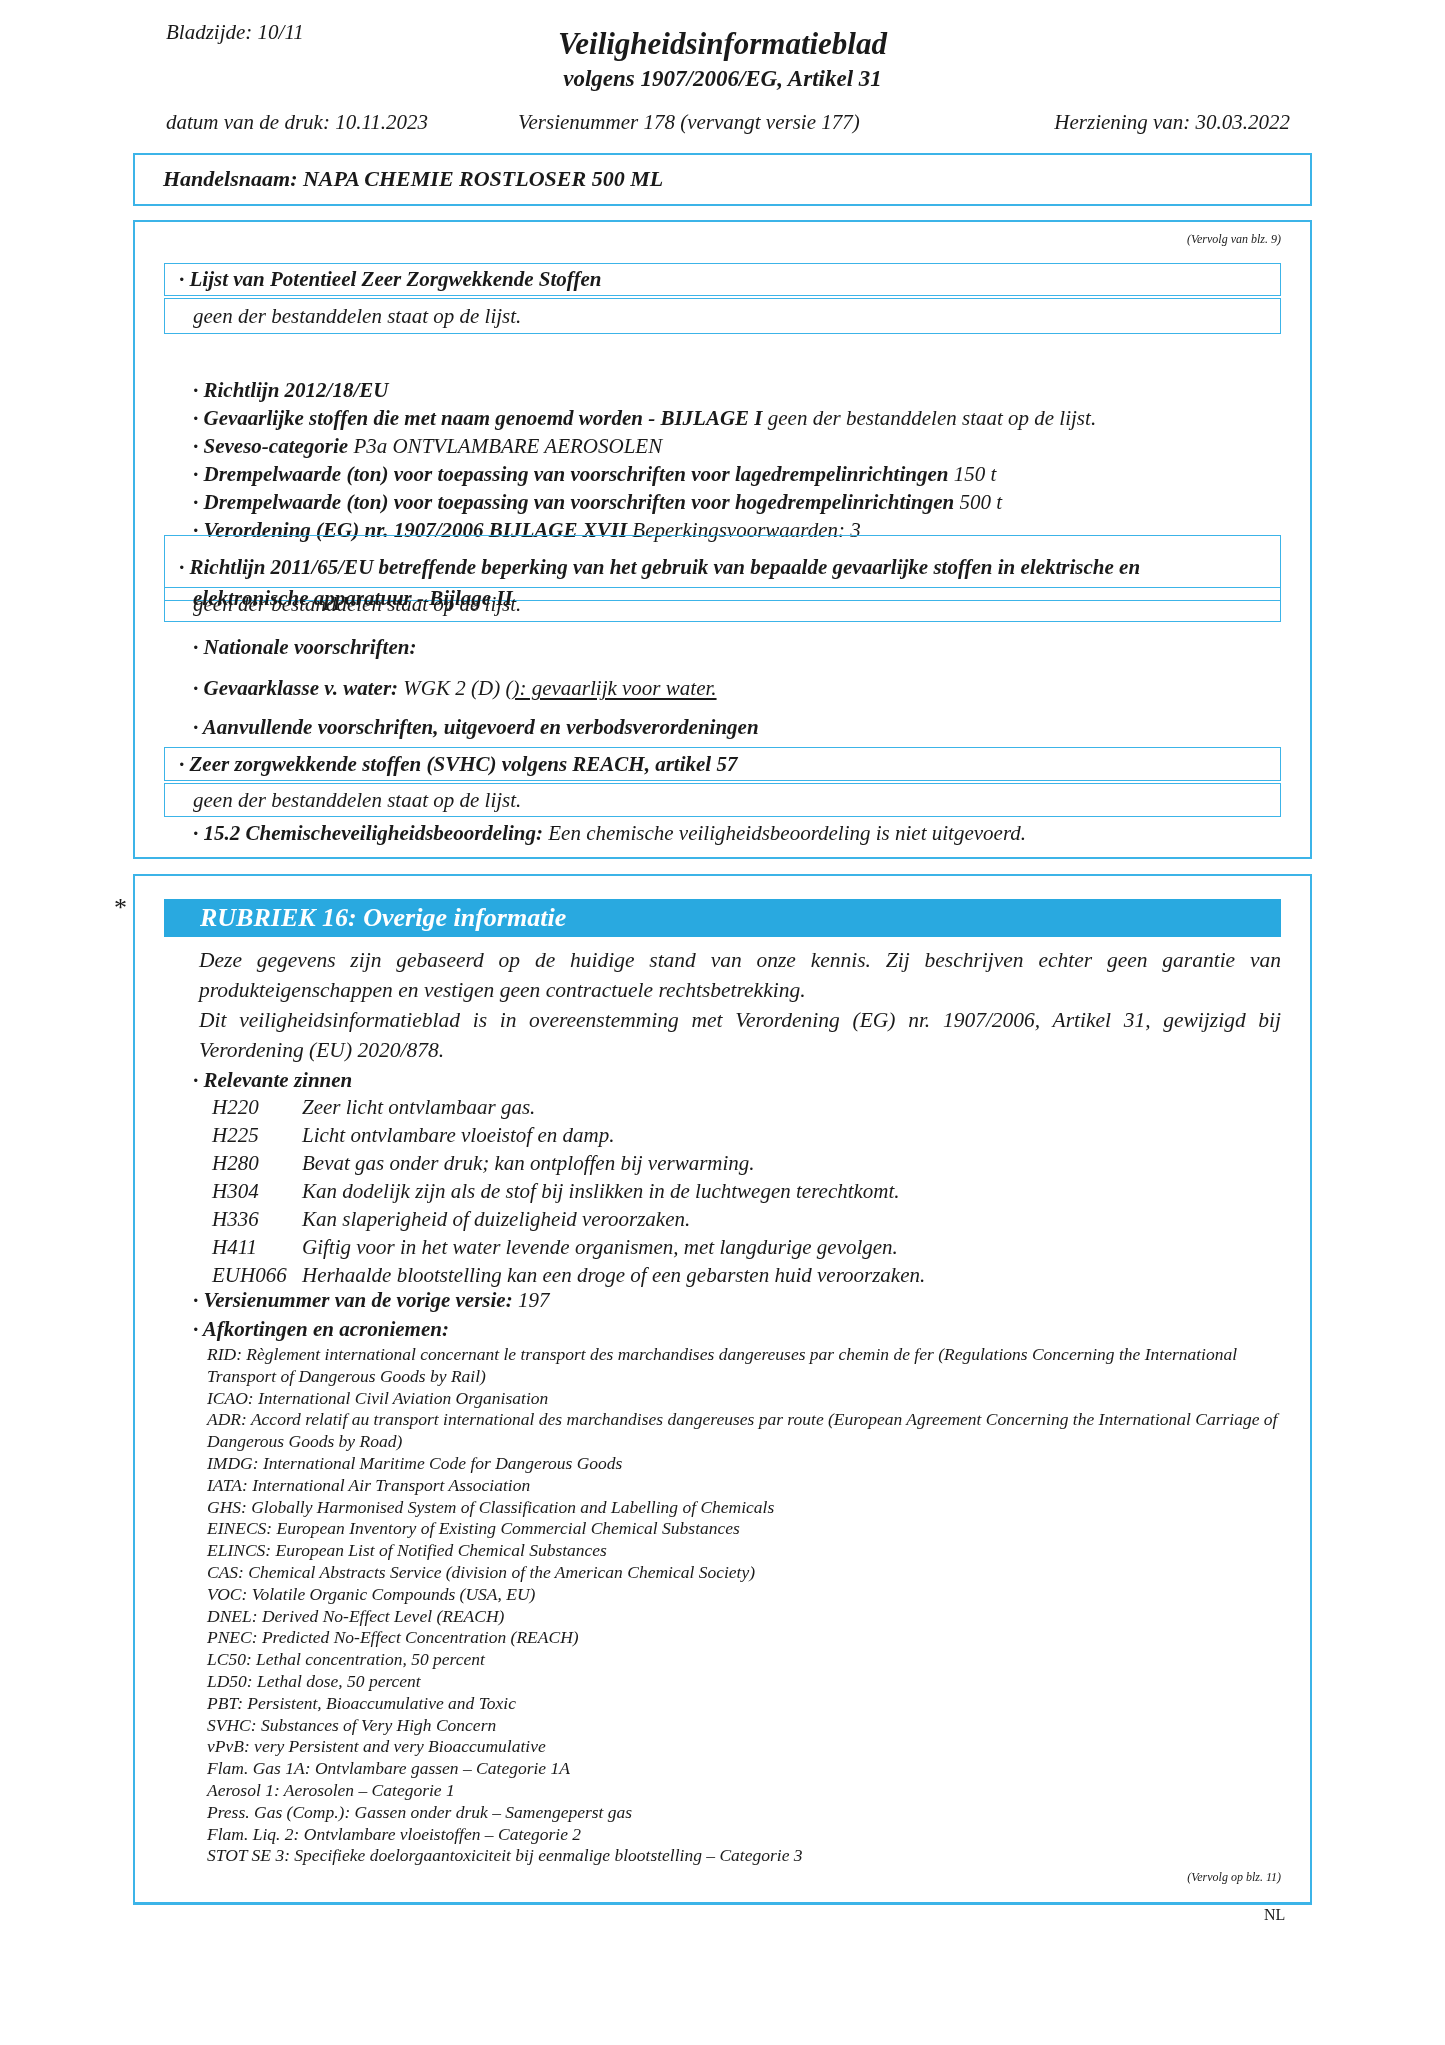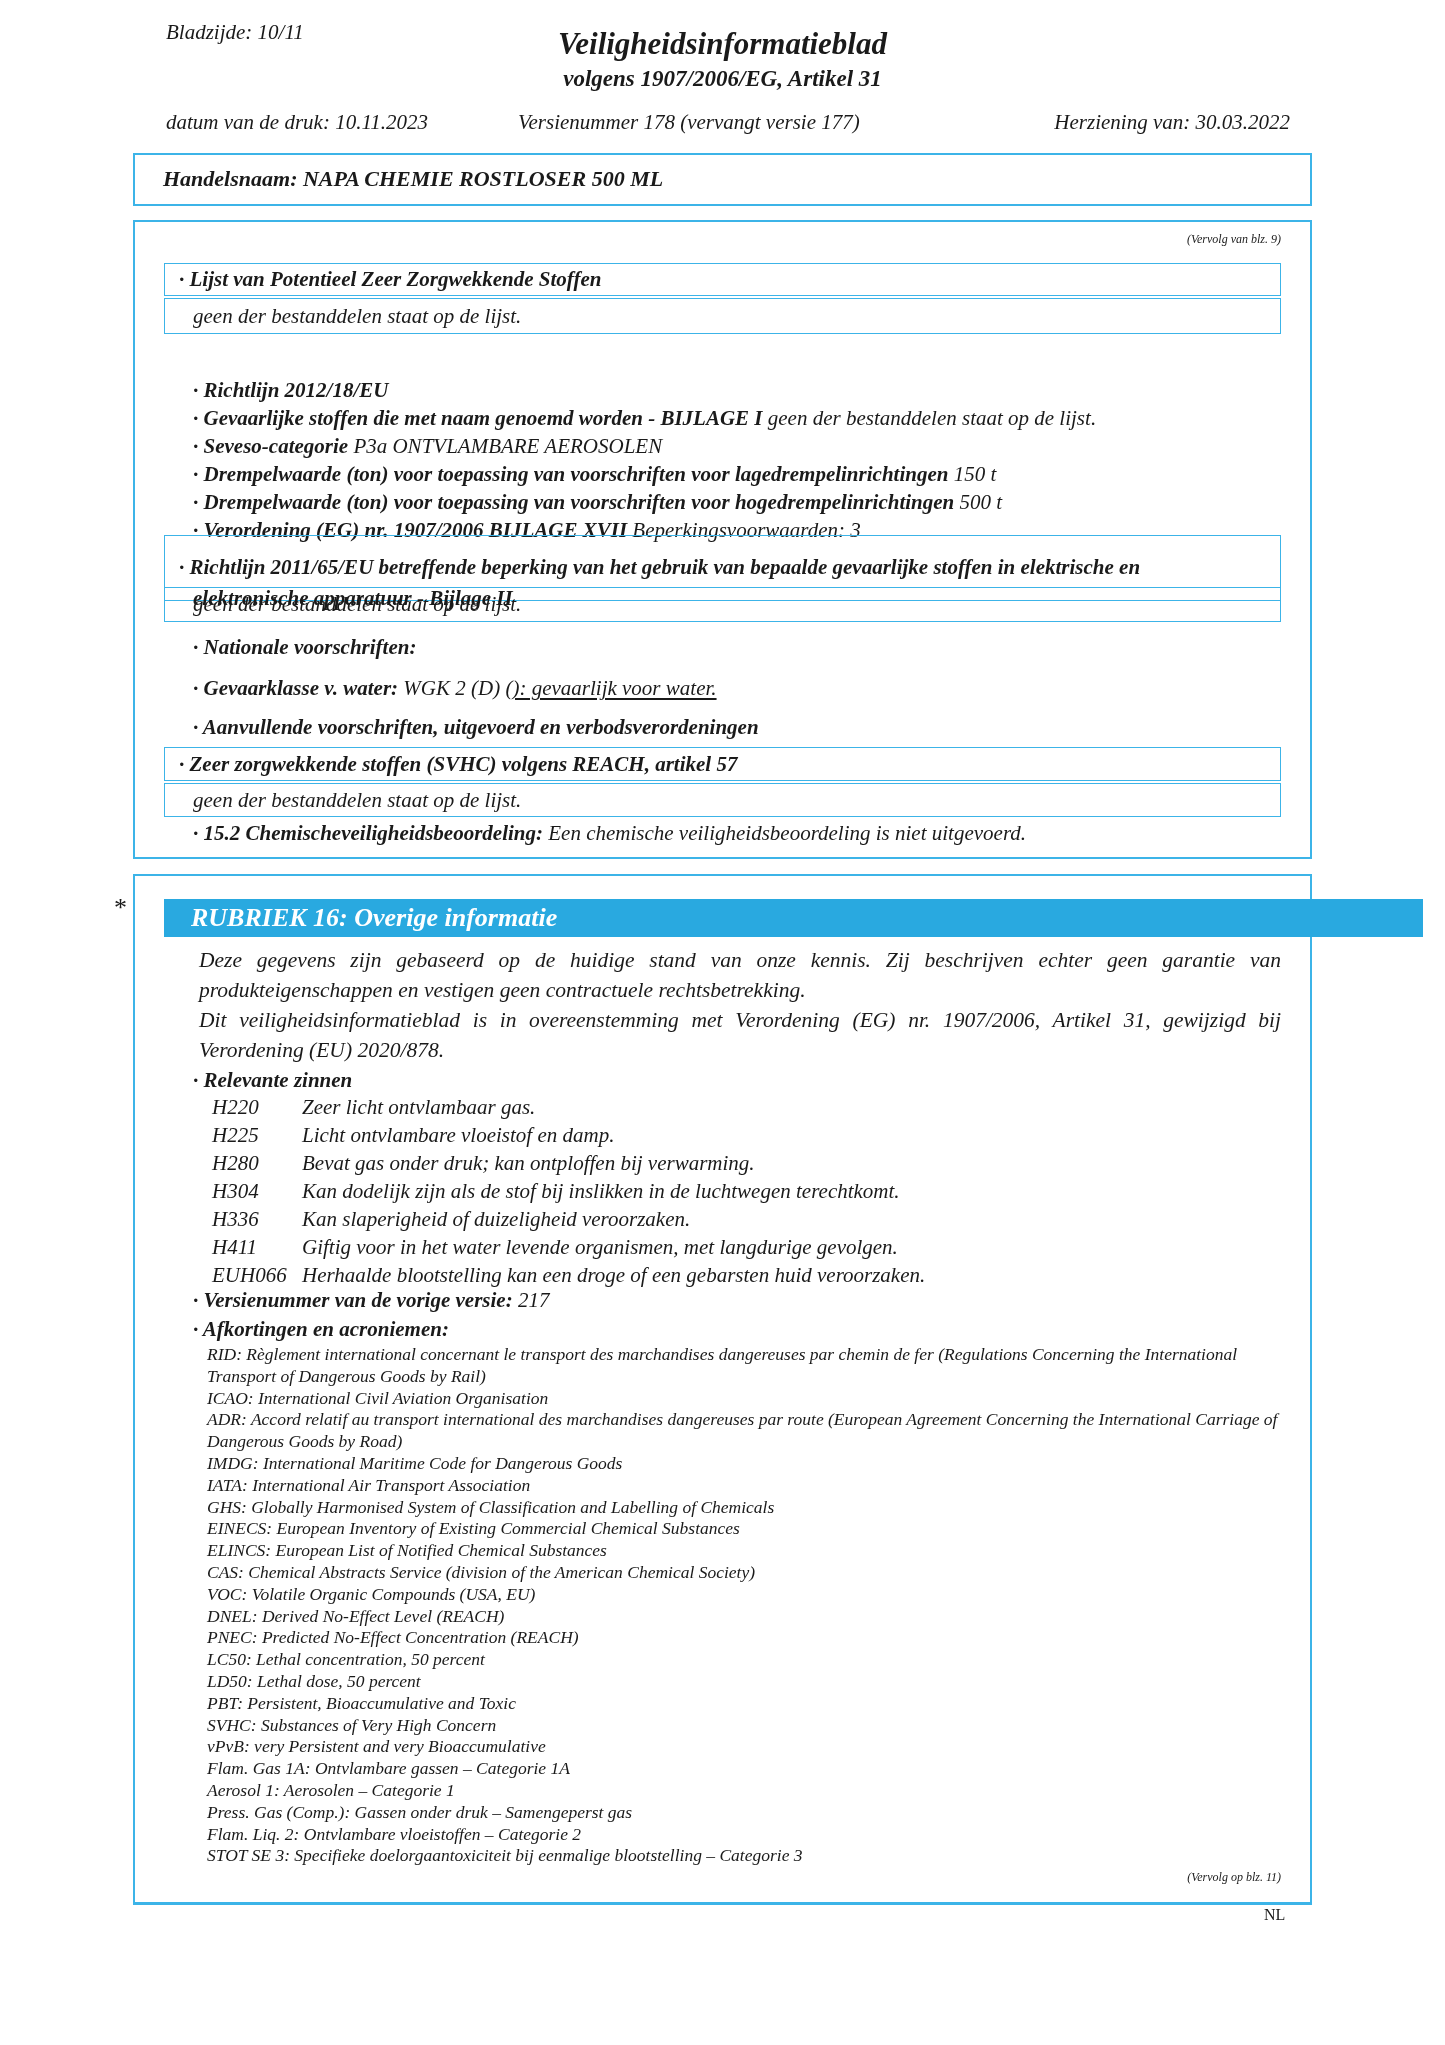--- a/index.html
+++ b/index.html
@@ -36,23 +36,23 @@
   .rohs-header{top:313px;height:66px;line-height:31px;padding-top:16px;padding-right:70px;}
   .rohs-value{top:365px;height:35px;line-height:33px;}
   .national-line{top:411px;}
   .water-line{top:452px;}
   .additional-line{top:491px;}
   .reach-header{top:525px;height:34px;line-height:32px;}
   .reach-value{top:561px;height:34px;line-height:32px;}
   .assessment-line{top:597px;}
 
   
-  .section-bar{position:absolute;left:29px;top:23px;width:1259px;height:38px;box-sizing:border-box;
+  .section-bar{position:absolute;left:29px;top:23px;width:1117px;height:38px;box-sizing:border-box;
         background:var(--section-header-bg,#29a9e0);color:#fff;font-size:26px;font-weight:bold;
-        line-height:38px;padding-left:27px;}
+        line-height:38px;padding-left:36px;}
   .disclaimer{position:absolute;left:64px;top:69px;right:29px;font-size:21.5px;line-height:30px;text-align:justify;}
   .disclaimer p{margin:0;}
   .phrases-header{top:190px;}
   .phrases{position:absolute;left:77px;top:217px;right:29px;font-size:21px;line-height:28px;}
   .phrase-code{display:inline-block;min-width:90px;font-style:italic;}
   .prev-version-line{top:410px;}
   .abbrev-header{top:439px;}
   .abbrev-list{position:absolute;left:72px;top:468px;right:29px;font-size:17.5px;line-height:21.8px;}
 
   .continued-on{top:994px;}
@@ -118,21 +118,21 @@
     <div class="phrases" id="phrases">
         <div class="phrase-line"><span class="phrase-code">H220</span><span>Zeer licht ontvlambaar gas.</span></div>
         <div class="phrase-line"><span class="phrase-code">H225</span><span>Licht ontvlambare vloeistof en damp.</span></div>
         <div class="phrase-line"><span class="phrase-code">H280</span><span>Bevat gas onder druk; kan ontploffen bij verwarming.</span></div>
         <div class="phrase-line"><span class="phrase-code">H304</span><span>Kan dodelijk zijn als de stof bij inslikken in de luchtwegen terechtkomt.</span></div>
         <div class="phrase-line"><span class="phrase-code">H336</span><span>Kan slaperigheid of duizeligheid veroorzaken.</span></div>
         <div class="phrase-line"><span class="phrase-code">H411</span><span>Giftig voor in het water levende organismen, met langdurige gevolgen.</span></div>
         <div class="phrase-line"><span class="phrase-code">EUH066</span><span>Herhaalde blootstelling kan een droge of een gebarsten huid veroorzaken.</span></div>
       </div>
 
-    <div class="line prev-version-line hang"><span class="b">· Versienummer van de vorige versie:</span><span> 217</span></div>
+    <div class="line prev-version-line hang"><span class="b">· Versienummer van de vorige versie:</span><span> 197</span></div>
 
     <div class="line abbrev-header b hang">· Afkortingen en acroniemen:</div>
     <div class="abbrev-list" id="abbrevs">
         <div class="abbrev-item">RID: Règlement international concernant le transport des marchandises dangereuses par chemin de fer (Regulations Concerning the International Transport of Dangerous Goods by Rail)</div>
         <div class="abbrev-item">ICAO: International Civil Aviation Organisation</div>
         <div class="abbrev-item">ADR: Accord relatif au transport international des marchandises dangereuses par route (European Agreement Concerning the International Carriage of Dangerous Goods by Road)</div>
         <div class="abbrev-item">IMDG: International Maritime Code for Dangerous Goods</div>
         <div class="abbrev-item">IATA: International Air Transport Association</div>
         <div class="abbrev-item">GHS: Globally Harmonised System of Classification and Labelling of Chemicals</div>
         <div class="abbrev-item">EINECS: European Inventory of Existing Commercial Chemical Substances</div>

